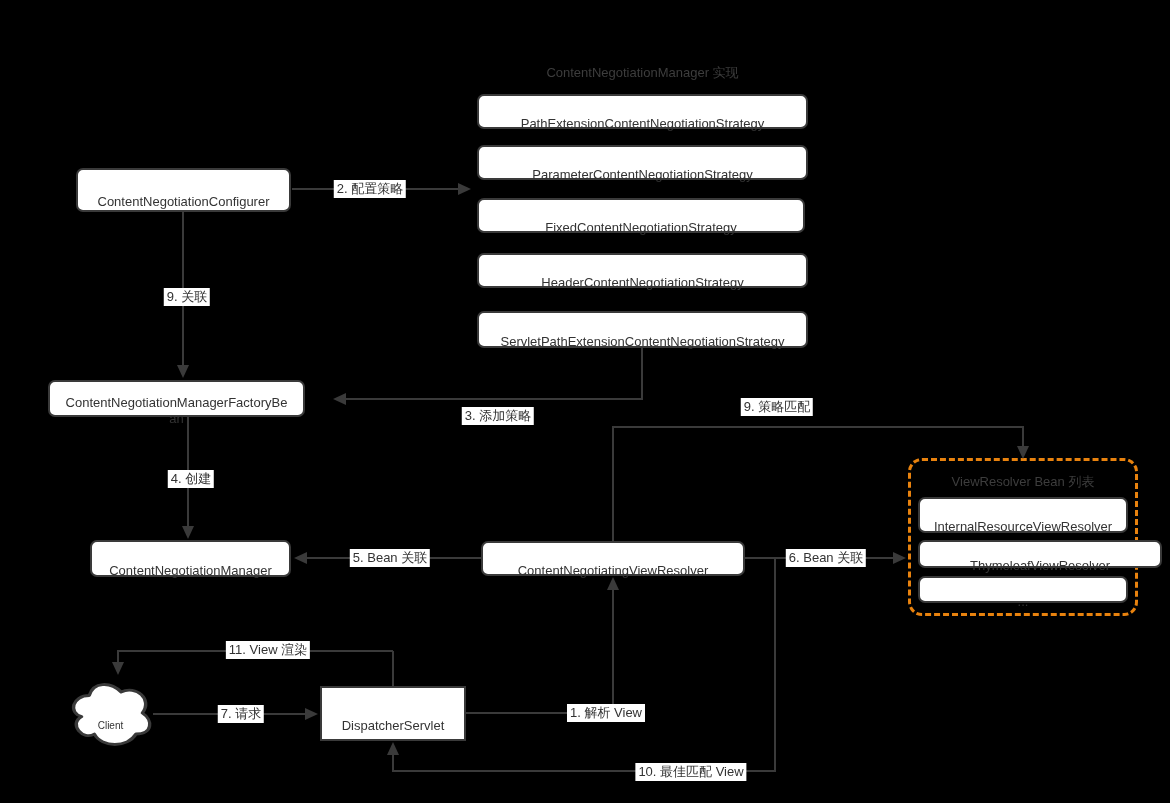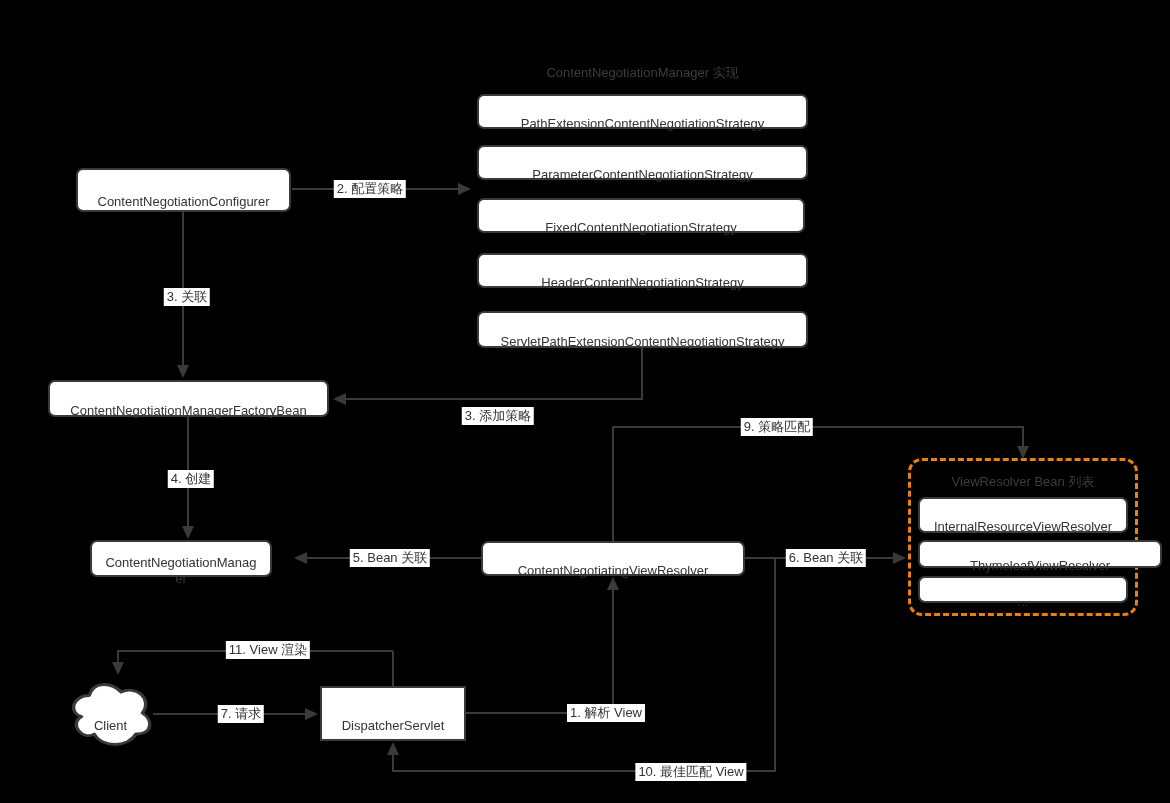--- a/index.html
+++ b/index.html
@@ -42,21 +42,21 @@
     white-space:nowrap;
   }
   .vr-container {
     position:absolute;
     border:3px dashed var(--accent-orange,#e8820e);
     border-radius:14px;
     background:transparent;
   }
   .cloud { position:absolute; display:flex; align-items:center; justify-content:center; }
   .cloud svg { position:absolute; left:0; top:0; width:100%; height:100%; }
-  .cloud .nlabel { position:relative; color:var(--text,#333); font-size:13px;text-align:right; }
+  .cloud .nlabel { position:relative; color:var(--text,#333); font-size:10px;text-align:right; }
 </style>
 </head>
 <body>
 
 <div class="canvas">
 
   <div class="gtitle" style="left:477px;top:65px;width:331px">ContentNegotiationManager 实现</div>
 
   <div class="node rounded" style="left:477px;top:94px;width:331px;height:35px">
     <span class="nlabel" style="padding:0 8px">PathExtensionContentNegotiationStrategy</span>
@@ -70,24 +70,24 @@
   <div class="node rounded" style="left:477px;top:253px;width:331px;height:35px">
     <span class="nlabel" style="padding:0 8px">HeaderContentNegotiationStrategy</span>
   </div>
   <div class="node rounded" style="left:477px;top:311px;width:331px;height:37px">
     <span class="nlabel" style="padding:0 8px">ServletPathExtensionContentNegotiationStrategy</span>
   </div>
 
   <div class="node rounded" style="left:76px;top:168px;width:215px;height:44px">
     <span class="nlabel" style="padding:0 10px">ContentNegotiationConfigurer</span>
   </div>
-  <div class="node rounded" style="left:48px;top:380px;width:281px;height:37px">
+  <div class="node rounded" style="left:48px;top:380px;width:257px;height:37px">
     <span class="nlabel" style="padding:0 12px">ContentNegotiationManagerFactoryBean</span>
   </div>
-  <div class="node rounded" style="left:90px;top:540px;width:182px;height:37px">
+  <div class="node rounded" style="left:90px;top:540px;width:201px;height:37px">
     <span class="nlabel" style="padding:0 12px">ContentNegotiationManager</span>
   </div>
   <div class="node rounded" style="left:481px;top:541px;width:264px;height:35px">
     <span class="nlabel" style="padding:0 8px">ContentNegotiatingViewResolver</span>
   </div>
   <div class="node" style="left:320px;top:686px;width:146px;height:55px">
     <span class="nlabel" style="padding:0 6px">DispatcherServlet</span>
   </div>
 
   <div class="cloud" style="left:68px;top:678px;width:85px;height:70px">
@@ -144,25 +144,25 @@
   <div class="arr arr-left" style="left:333px;top:393px"></div>
   <div class="arr arr-down" style="left:182px;top:526px"></div>
   <div class="arr arr-left" style="left:294px;top:552px"></div>
   <div class="arr arr-right" style="left:893px;top:552px"></div>
   <div class="arr arr-right" style="left:305px;top:708px"></div>
   <div class="arr arr-up" style="left:607px;top:577px"></div>
   <div class="arr arr-down" style="left:1017px;top:446px"></div>
   <div class="arr arr-up" style="left:387px;top:742px"></div>
   <div class="arr arr-down" style="left:112px;top:662px"></div>
 
-  <div class="elabel" style="left:187px;top:297px">3. 关联</div>
+  <div class="elabel" style="left:187px;top:297px">9. 关联</div>
   <div class="elabel" style="left:370px;top:189px">2. 配置策略</div>
   <div class="elabel" style="left:498px;top:416px">3. 添加策略</div>
   <div class="elabel" style="left:191px;top:479px">4. 创建</div>
   <div class="elabel" style="left:390px;top:558px">5. Bean 关联</div>
   <div class="elabel" style="left:826px;top:558px">6. Bean 关联</div>
   <div class="elabel" style="left:241px;top:714px">7. 请求</div>
   <div class="elabel" style="left:606px;top:713px">1. 解析 View</div>
-  <div class="elabel" style="left:777px;top:427px">9. 策略匹配</div>
+  <div class="elabel" style="left:777px;top:407px">9. 策略匹配</div>
   <div class="elabel" style="left:691px;top:772px">10. 最佳匹配 View</div>
   <div class="elabel" style="left:268px;top:650px">11. View 渲染</div>
 
 </div>
 
 </body></html>

